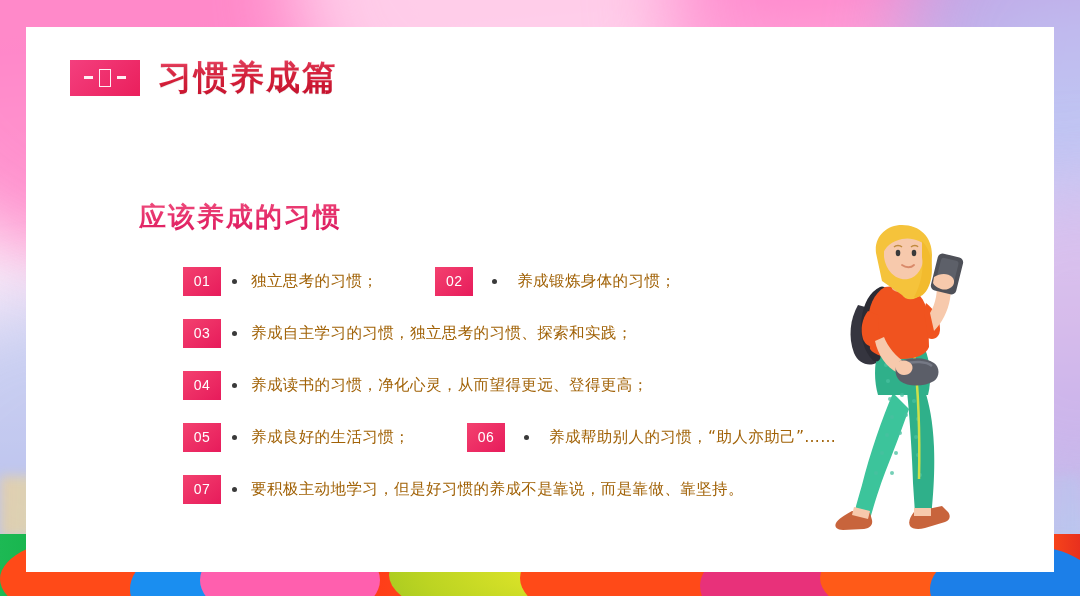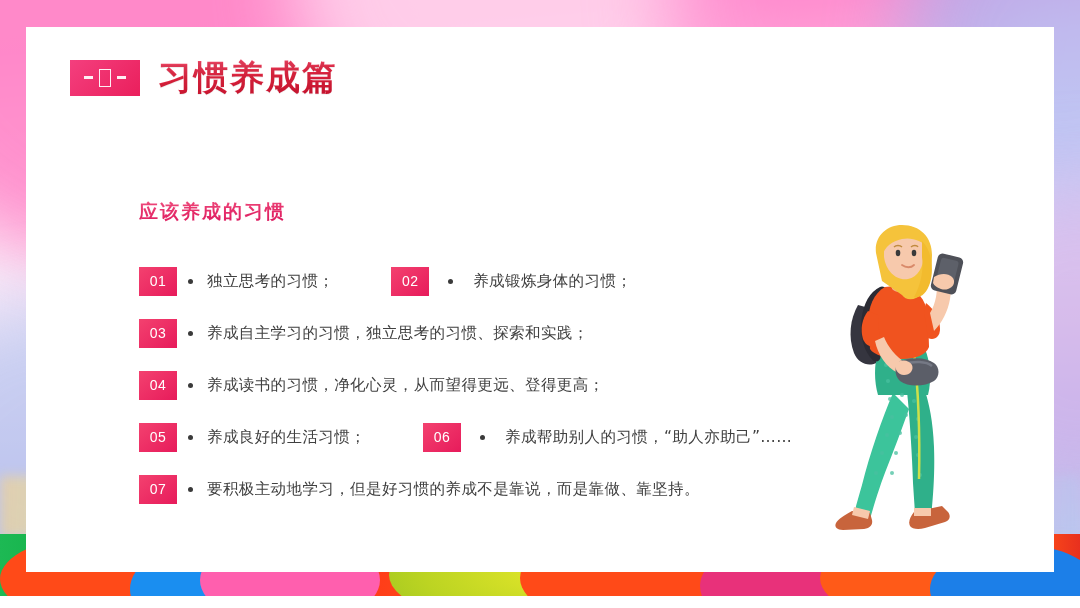--- a/index.html
+++ b/index.html
@@ -144,58 +144,58 @@
     -webkit-background-clip: text; background-clip: text;
     -webkit-text-fill-color: transparent;
     text-shadow: 0 1px 0 rgba(0,0,0,.06);
     line-height: 1.1;
   }
 
   
   .section-heading {
     position: absolute; left: 113px; top: 172px;
     font-family: Liberation Mono, monospace;
-    font-size: 19px; font-weight: 700; letter-spacing: 2px;
+    font-size: 27px; font-weight: 700; letter-spacing: 2px;
     color: #e8366d;
     background: linear-gradient(178deg, #f0517f 0%, #e42a68 55%, #d9145c 100%);
     -webkit-background-clip: text; background-clip: text;
     -webkit-text-fill-color: transparent;
   }
 
   
   #habit-list {
     position: absolute; left: 113px; top: 228px;
     width: 740px;
   }
   .habit-row {
     display: flex; align-items: center;
     height: 52px;
   }
   .habit-item {
-    display: flex; align-items: center;
+    display: flex; align-items: center; margin-left: 44px;
   }
   .num-badge {
     flex: none;
     width: 38px; height: 29px;
     background: linear-gradient(140deg, #f3416f 0%, #e71b5b 100%);
     color: #ffffff;
     font-family: "Liberation Sans", sans-serif;
     font-size: 14px; font-weight: 400;
     display: flex; align-items: center; justify-content: center;
     letter-spacing: .5px;
   }
   .bullet-dot {
     flex: none;
     width: 5px; height: 5px; border-radius: 50%;
     background: #3a3a3a;
     margin: 0 14px 0 11px;
   }
   .habit-text {
     font-family: "DejaVu Sans", "Liberation Sans", sans-serif;
-    font-size: 15.5px; color: #404040;
+    font-size: 15.5px; color: #a16207;
     letter-spacing: .4px; white-space: nowrap;
   }
   .habit-item.second { margin-left: 57px; }
   .habit-item.second .bullet-dot { margin-left: 19px; margin-right: 20px; }
 
   
   #illustration {
     position: absolute; right: 64px; top: 196px;
     width: 160px; height: 310px;
   }

